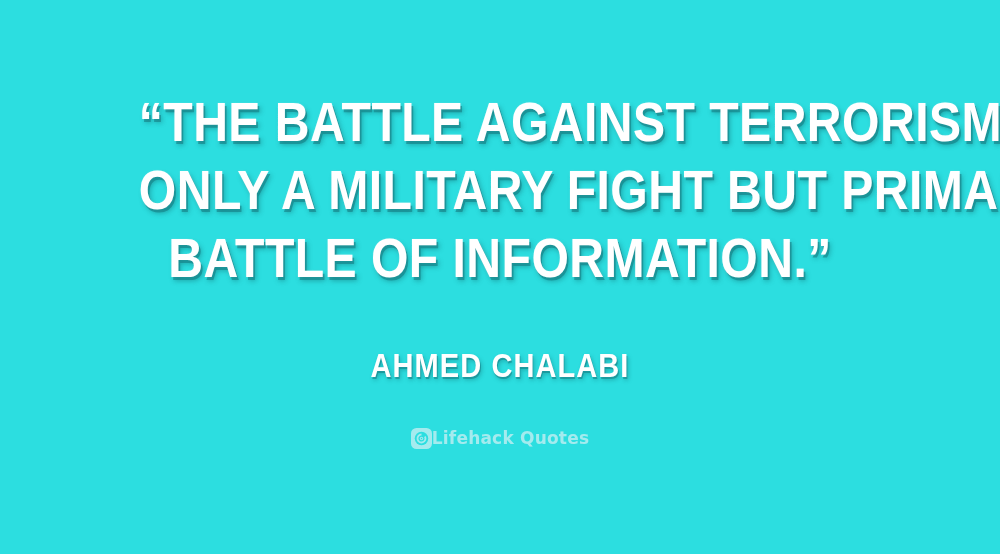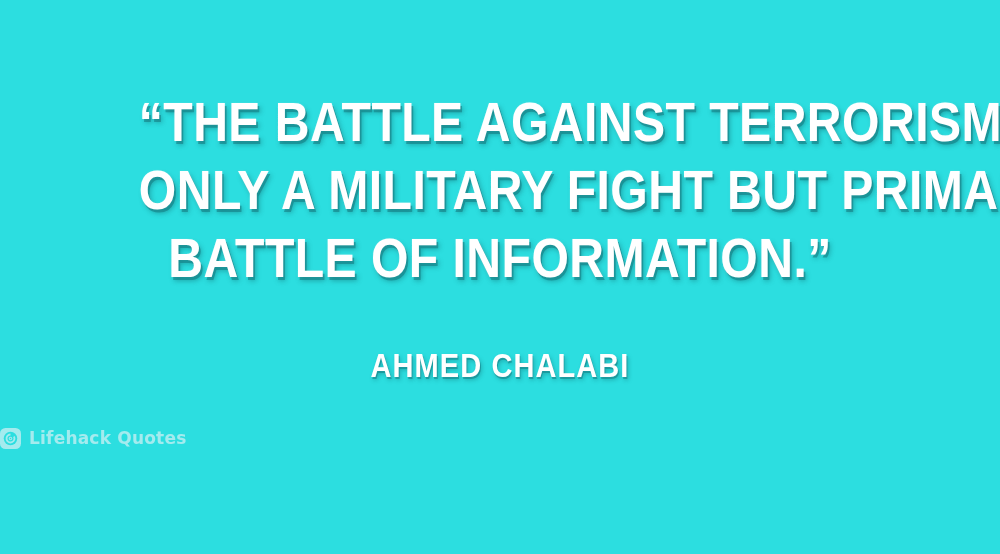--- a/index.html
+++ b/index.html
@@ -73,22 +73,21 @@
   }
 
   
   #footer-brand {
     position: absolute;
     top: 428px;
     left: 0;
     width: 1000px;
     display: flex;
     align-items: center;
-    justify-content: flex-start;
-    gap: 8px;
+    justify-content: center;
   }
 
   #brand-logo-icon {
     display: block;
     width: 21px;
     height: 21px;
     flex: 0 0 auto;
   }
 
   #brand-name {

